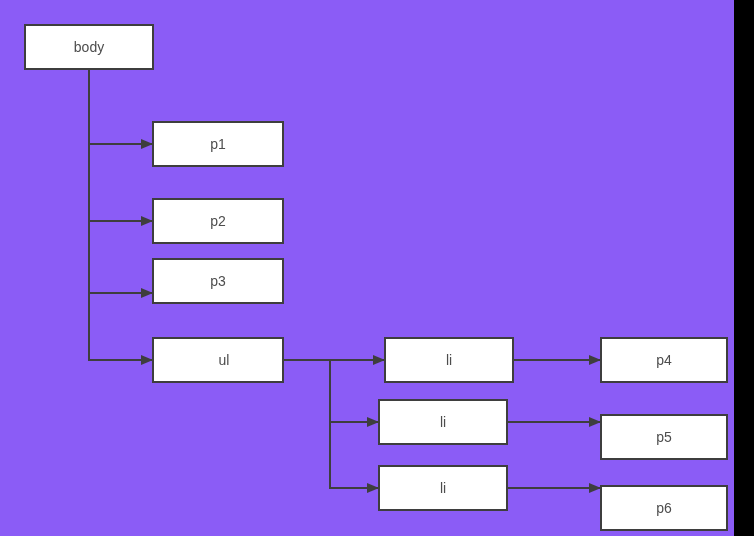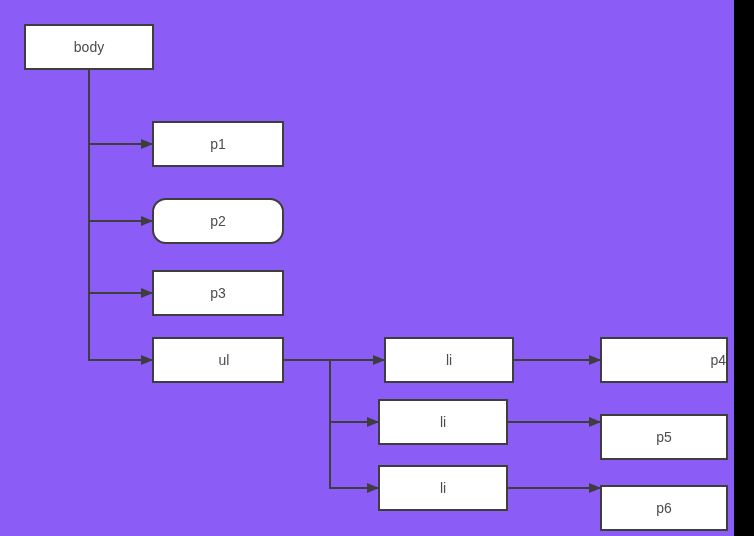--- a/index.html
+++ b/index.html
@@ -65,39 +65,39 @@
         <polyline points="508,488 600,488" class="edge" stroke="#3e3e3e" marker-end="url(#arrowhead)"></polyline>
       </g>
   </svg>
   <div id="nodes">
       <div class="node" style="left: 24px; top: 24px; width: 130px; height: 46px; background: rgb(255, 255, 255); border-color: rgb(62, 62, 62);">
         <span class="label" style="color: rgb(77, 77, 77);">body</span>
       </div>
       <div class="node" style="left: 152px; top: 121px; width: 132px; height: 46px; background: rgb(255, 255, 255); border-color: rgb(62, 62, 62);">
         <span class="label" style="color: rgb(77, 77, 77);">p1</span>
       </div>
-      <div class="node" style="left: 152px; top: 198px; width: 132px; height: 46px; background: rgb(255, 255, 255); border-color: rgb(62, 62, 62); border-radius: 14px;">
+      <div class="node" style="left: 152px; top: 198px; width: 132px; height: 46px; background: rgb(255, 255, 255); border-color: rgb(62, 62, 62);">
         <span class="label" style="color: rgb(77, 77, 77);">p2</span>
       </div>
-      <div class="node" style="left: 152px; top: 270px; width: 132px; height: 46px; background: rgb(255, 255, 255); border-color: rgb(62, 62, 62);">
+      <div class="node" style="left: 152px; top: 258px; width: 132px; height: 46px; background: rgb(255, 255, 255); border-color: rgb(62, 62, 62);">
         <span class="label" style="color: rgb(77, 77, 77);">p3</span>
       </div>
       <div class="node" style="left: 152px; top: 337px; width: 132px; height: 46px; background: rgb(255, 255, 255); border-color: rgb(62, 62, 62); padding-left: 12px;">
         <span class="label" style="color: rgb(77, 77, 77);">ul</span>
       </div>
       <div class="node" style="left: 384px; top: 337px; width: 130px; height: 46px; background: rgb(255, 255, 255); border-color: rgb(62, 62, 62);">
         <span class="label" style="color: rgb(77, 77, 77);">li</span>
       </div>
       <div class="node" style="left: 378px; top: 399px; width: 130px; height: 46px; background: rgb(255, 255, 255); border-color: rgb(62, 62, 62);">
         <span class="label" style="color: rgb(77, 77, 77);">li</span>
       </div>
       <div class="node" style="left: 378px; top: 465px; width: 130px; height: 46px; background: rgb(255, 255, 255); border-color: rgb(62, 62, 62);">
         <span class="label" style="color: rgb(77, 77, 77);">li</span>
       </div>
-      <div class="node" style="left: 600px; top: 337px; width: 128px; height: 46px; background: rgb(255, 255, 255); border-color: rgb(62, 62, 62); justify-content: flex-end;">
+      <div class="node" style="left: 600px; top: 337px; width: 128px; height: 46px; background: rgb(255, 255, 255); border-color: rgb(62, 62, 62);">
         <span class="label" style="color: rgb(77, 77, 77);">p4</span>
       </div>
       <div class="node" style="left: 600px; top: 414px; width: 128px; height: 46px; background: rgb(255, 255, 255); border-color: rgb(62, 62, 62);">
         <span class="label" style="color: rgb(77, 77, 77);">p5</span>
       </div>
       <div class="node" style="left: 600px; top: 465px; width: 128px; height: 46px; background: rgb(255, 255, 255); border-color: rgb(62, 62, 62); margin-top: 20px;">
         <span class="label" style="color: rgb(77, 77, 77);">p6</span>
       </div>
     </div>
 </div>

